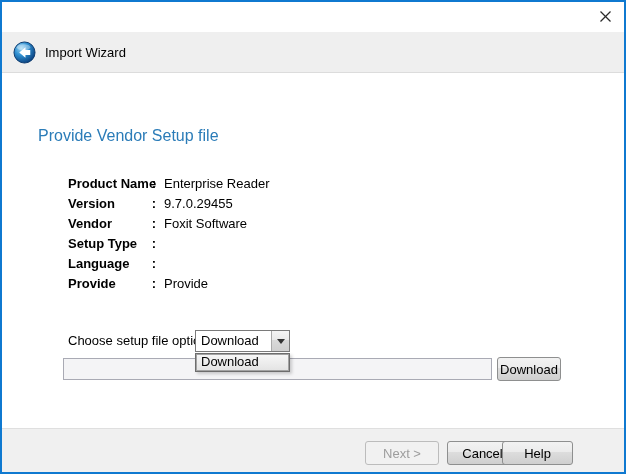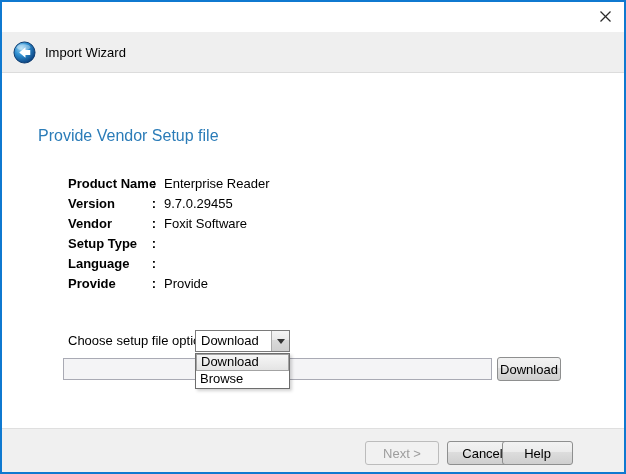--- a/index.html
+++ b/index.html
@@ -261,21 +261,20 @@
 
     <div class="combo">
       <span class="combo-text">Download</span>
       <span class="combo-arrow-btn">
         <span class="arrow-down"></span>
       </span>
     </div>
 
     <div class="combo-list">
       <div class="combo-item selected">Download</div>
-      <div class="combo-item">Browse</div>
     </div>
   </div>
 
   <div class="footer">
     <button class="btn next-btn" disabled="">Next &gt;</button>
     <button class="btn cancel-btn">Cancel</button>
     <button class="btn help-btn">Help</button>
   </div>
 
 </div>

